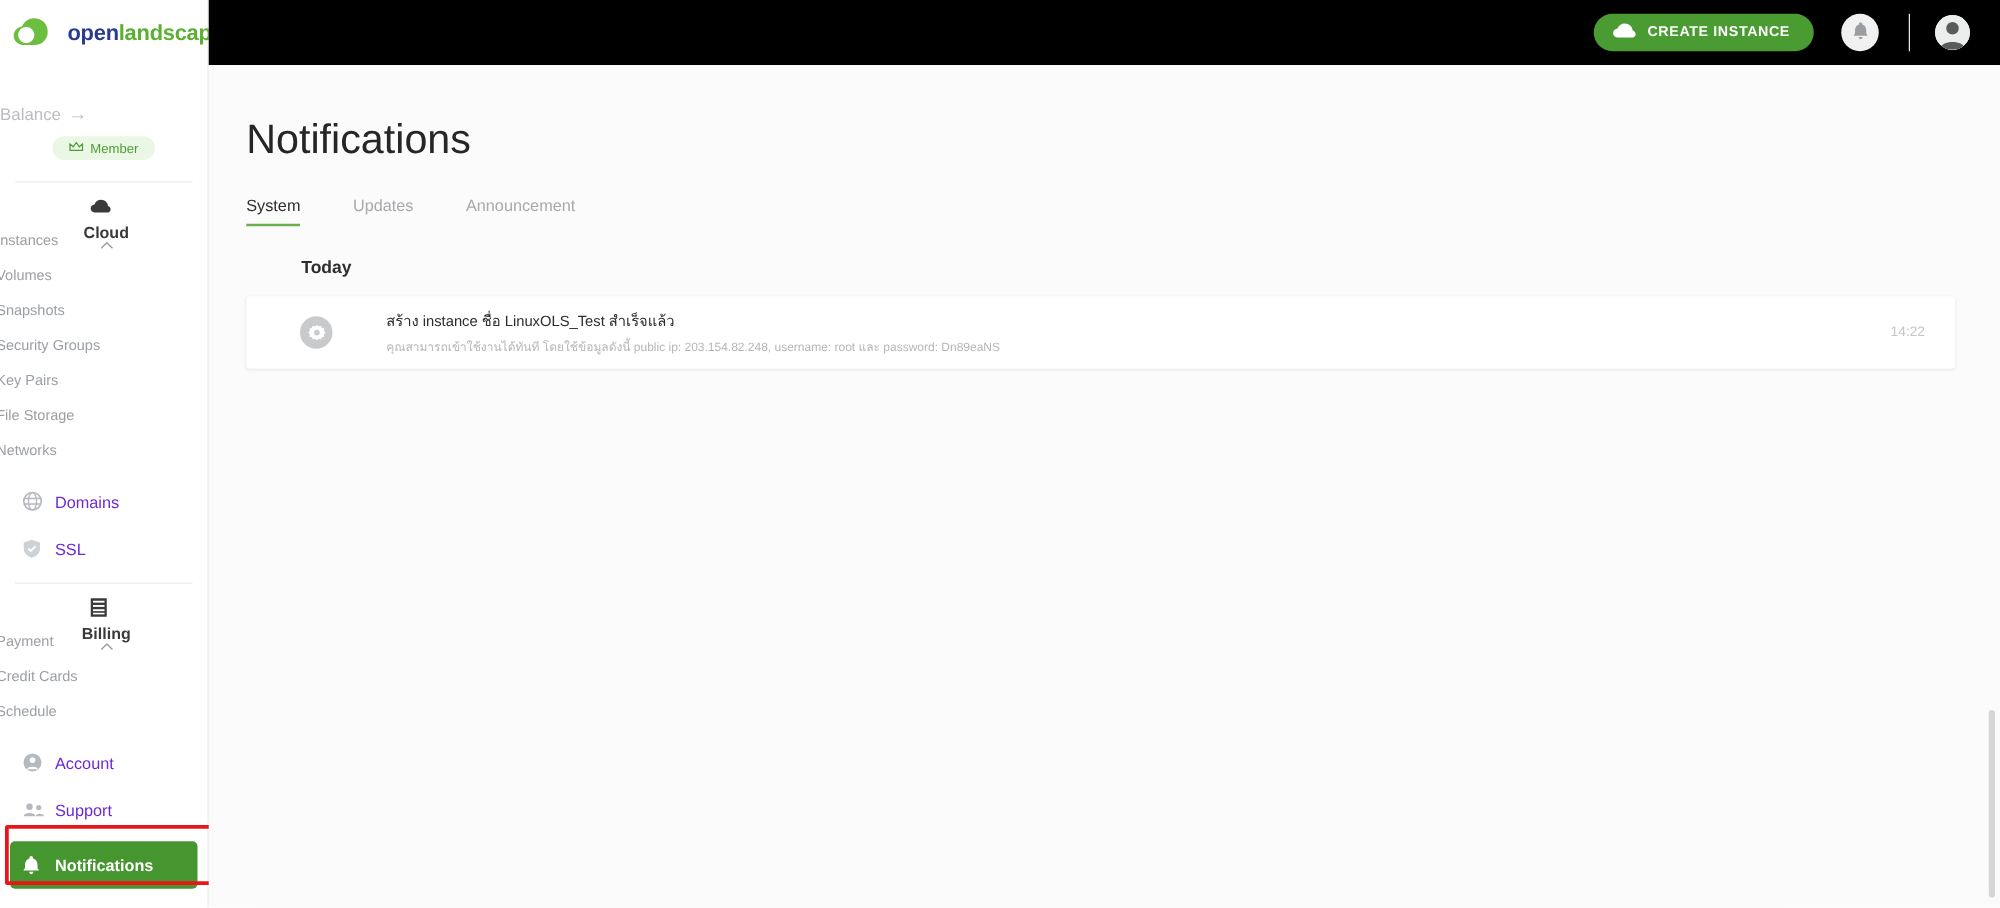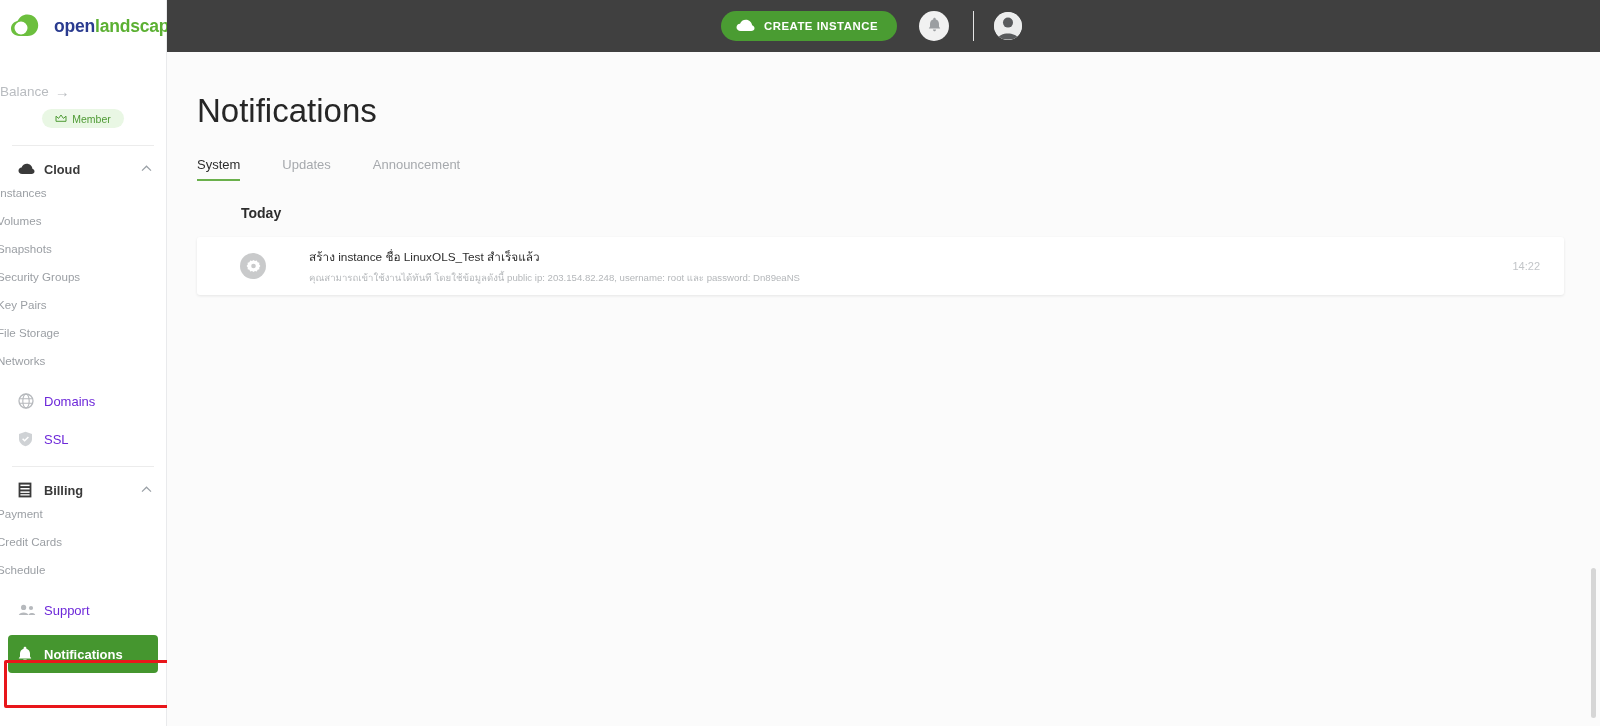--- a/index.html
+++ b/index.html
@@ -29,21 +29,21 @@
   .balance-arrow { font-size: 15px; color: #b9bcc0; line-height: 1; }
   .member-badge {
     margin: 10px auto 0; width: 82px; height: 19px; border-radius: 10px;
     background: #e9f7e4; display: flex; align-items: center; justify-content: center;
     gap: 5px; color: #4f9b35; font-size: 10.5px;
   }
   .divider { height: 1px; background: #ececec; margin: 17px 12px 0 12px; }
 
   .nav-group-head {
     height: 34px; display: flex; align-items: center; padding: 0 14px 0 18px;
-    color: #3a3a3a; font-size: 12.8px; font-weight: bold; cursor: pointer; margin-top: 6px;
+    color: #3a3a3a; font-size: 12.8px; font-weight: bold; cursor: pointer; margin-top: 6px; flex-direction: column;
   }
   .nav-group-head .gicon { width: 26px; flex: 0 0 26px; display: flex; align-items: center; color: #3a3a3a; }
   .nav-group-head .glabel { flex: 1; }
   .chev { color: #9aa0a6; font-size: 10px; transform: translateY(-1px); }
 
   .nav-item {
     height: 28px; display: flex; align-items: flex-start; 
     color: #9b9fa4; font-size: 11.6px; cursor: pointer;
   }
   .nav-item .sicon { width: 24px; flex: 0 0 24px; margin-left: -27px; display: flex; align-items: center; color: #c6c9cc; }
@@ -60,22 +60,22 @@
   }
   .nav-active .gicon { width: 26px; flex: 0 0 26px; display: flex; align-items: center; color: #ffffff; }
   .highlight-box {
     position: absolute; left: 4px; top: 660px; width: 175px; height: 48px;
     border: 3px solid #e8161a; border-radius: 2px; pointer-events: none;
   }
 
   
   .main { flex: 1; height: 726px; position: relative; background: #fbfbfb; }
   .topbar {
-    height: 52px; background: #404040; display: flex; align-items: center;
-    justify-content: center; padding-right: 24px; gap: 0;
+    height: 52px; background: #000000; display: flex; align-items: center;
+    justify-content: flex-end; padding-right: 24px; gap: 0;
   }
   .create-btn {
     height: 30px; border-radius: 15px; background: #4a9c32; color: #ffffff;
     display: flex; align-items: center; gap: 9px; padding: 0 19px 0 15px;
     font-size: 11.4px; font-weight: bold; letter-spacing: 0.5px; cursor: pointer;
     border: none;
   }
   .bell-btn {
     width: 30px; height: 30px; border-radius: 50%; background: #f1f1f1;
     display: flex; align-items: center; justify-content: center; margin-left: 22px;
@@ -299,20 +299,30 @@
       <span class="sicon">
         <svg width="14" height="13" viewBox="0 0 14 13">
             <rect x="0.6" y="1.6" width="9" height="10" rx="1" fill="none" stroke="#c6c9cc" stroke-width="1.3"></rect>
             <circle cx="9.6" cy="8.4" r="3.6" fill="#ffffff" stroke="#c6c9cc" stroke-width="1.3"></circle>
             <path d="M9.6 6.4 V8.4 H11.2" stroke="#c6c9cc" stroke-width="1.1" fill="none"></path>
           </svg>
       </span>
       <span>Schedule</span>
     </div>
 
+    <div class="nav-top">
+      <span class="gicon">
+        <svg width="16" height="16" viewBox="0 0 16 16">
+            <circle cx="8" cy="8" r="7.2" fill="#b6b9bd"></circle>
+            <circle cx="8" cy="6" r="2.3" fill="#ffffff"></circle>
+            <path d="M3.6 13.4 C4.4 10.8 11.6 10.8 12.4 13.4 Z" fill="#ffffff"></path>
+          </svg>
+      </span>
+      <span>Account</span>
+    </div>
 
     <div class="nav-top">
       <span class="gicon">
         <svg width="18" height="12" viewBox="0 0 18 12">
             <circle cx="5.6" cy="3.4" r="2.6" fill="#b6b9bd"></circle>
             <circle cx="13" cy="4" r="2.1" fill="#b6b9bd"></circle>
             <path d="M0.8 11 C1.4 7.6 9.8 7.6 10.4 11 Z" fill="#b6b9bd"></path>
             <path d="M10.6 11 C11.2 8.4 16.6 8.4 17.2 11 Z" fill="#b6b9bd"></path>
           </svg>
       </span>

